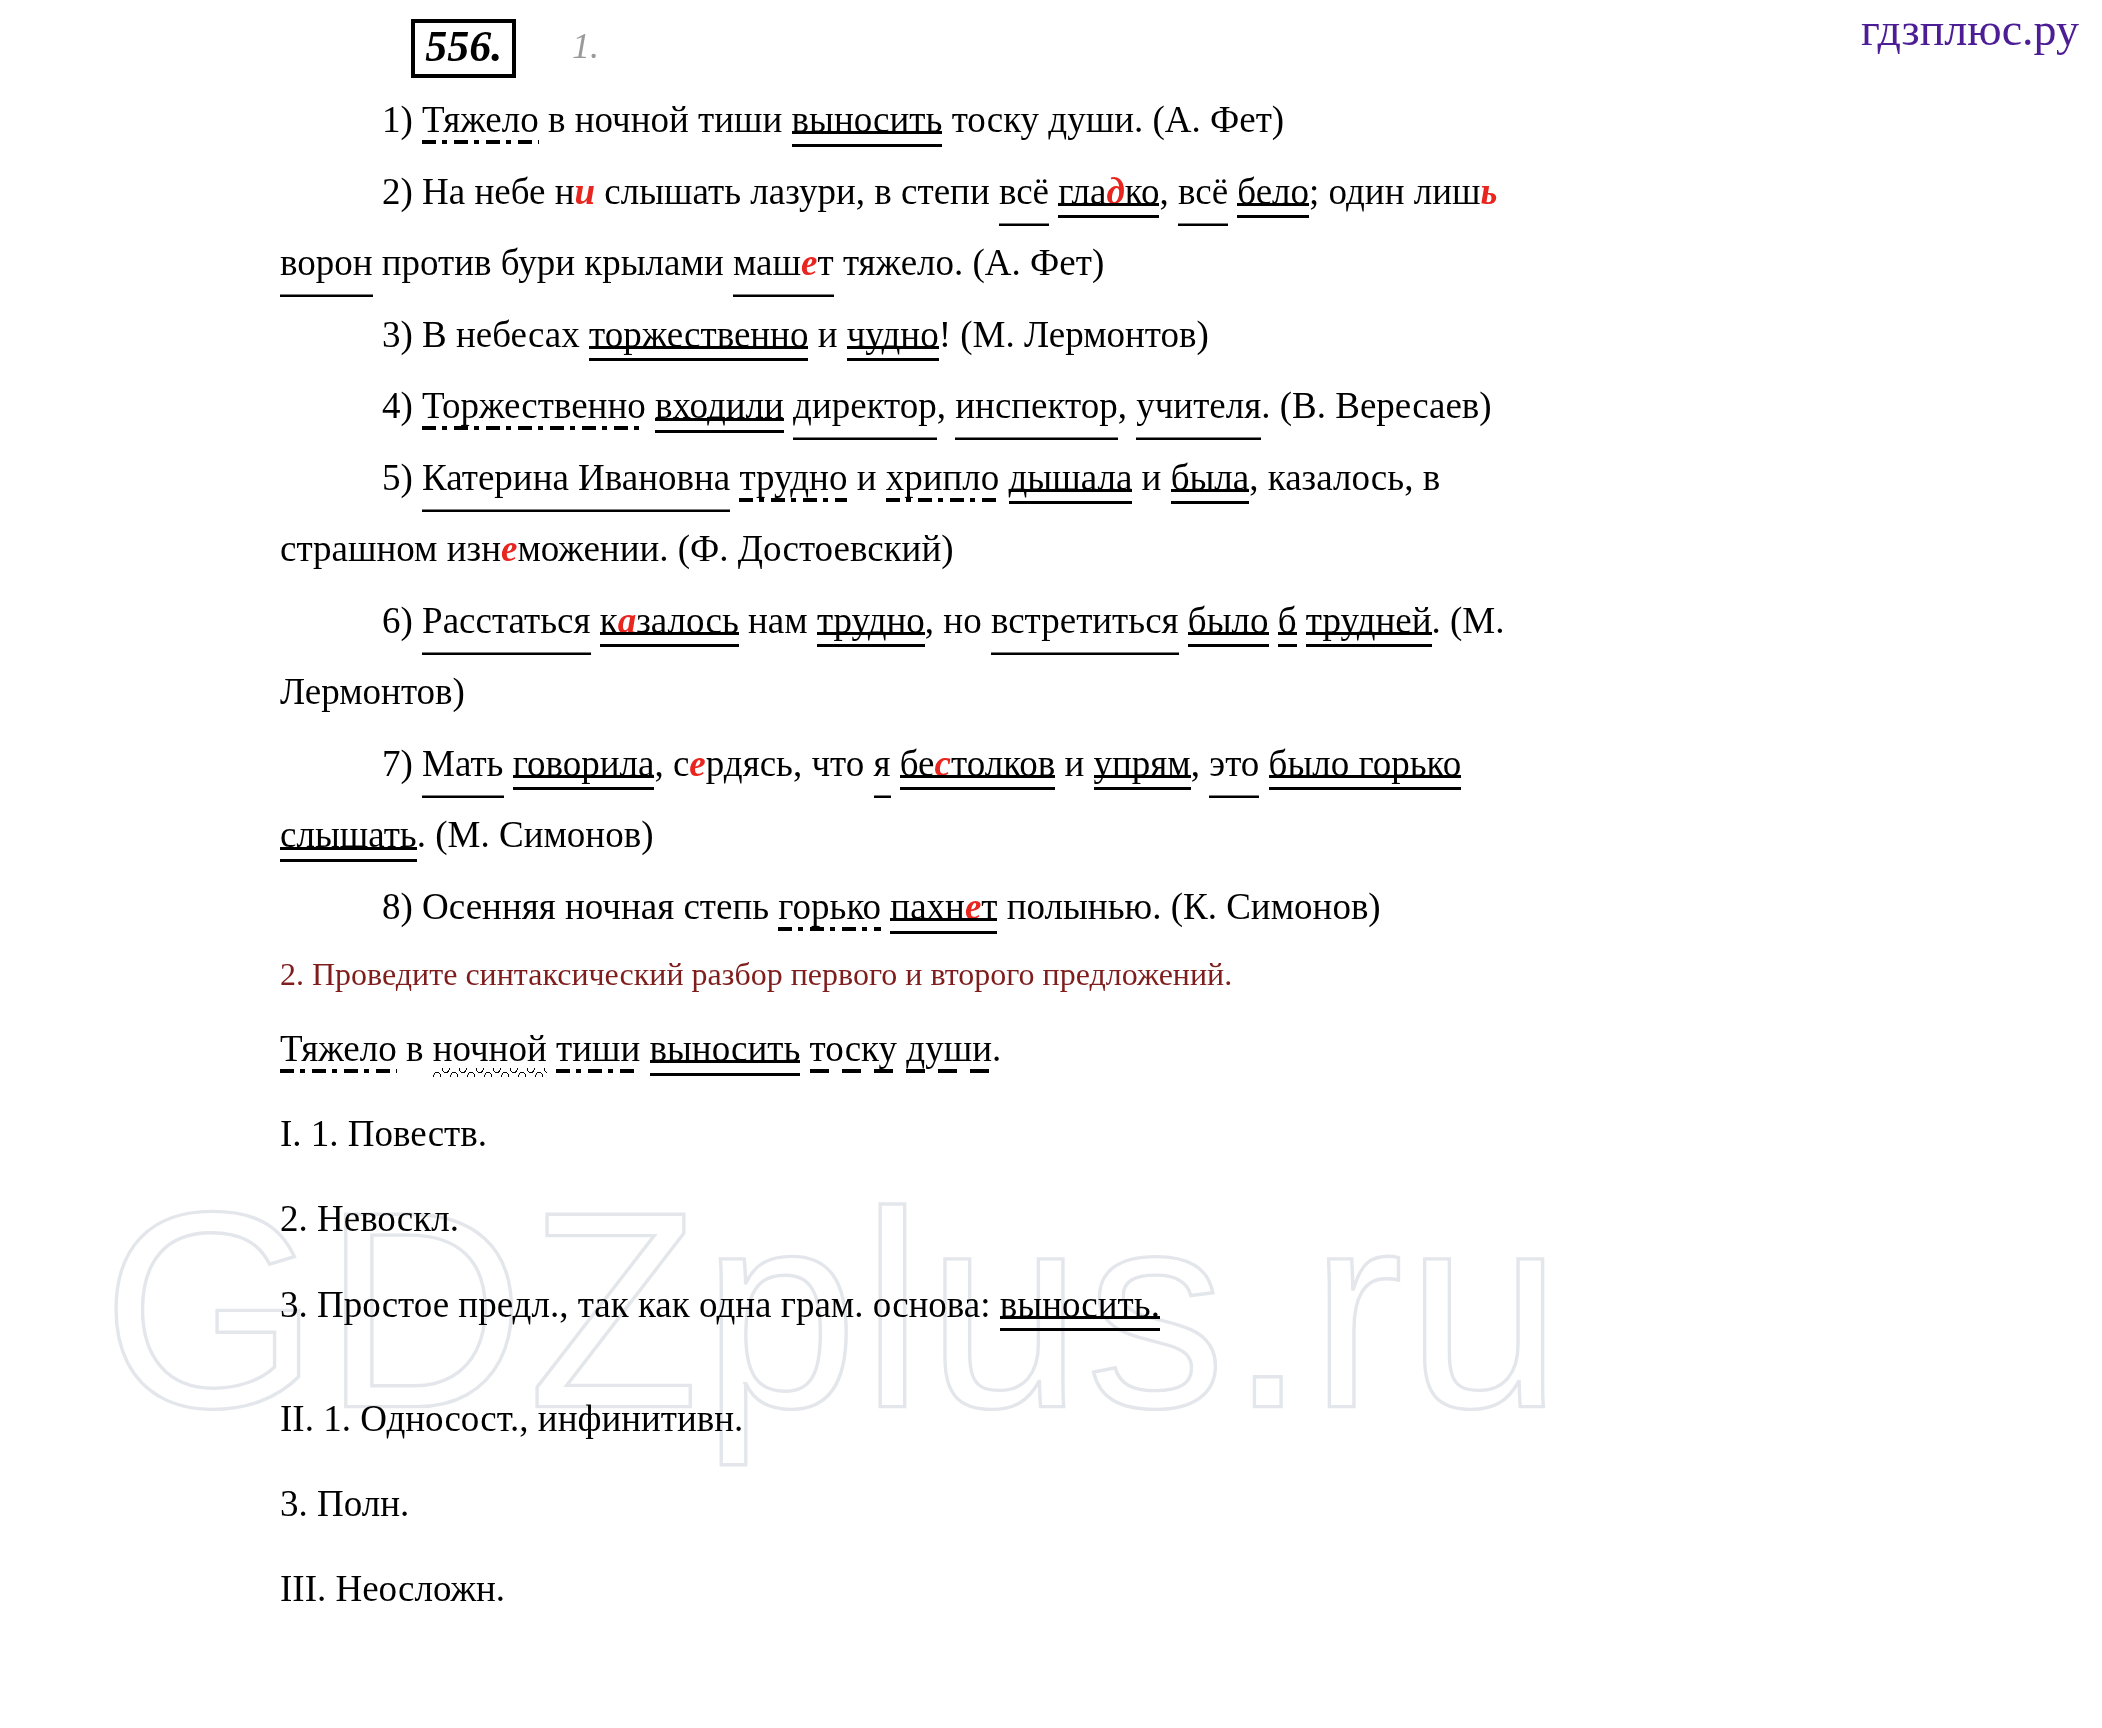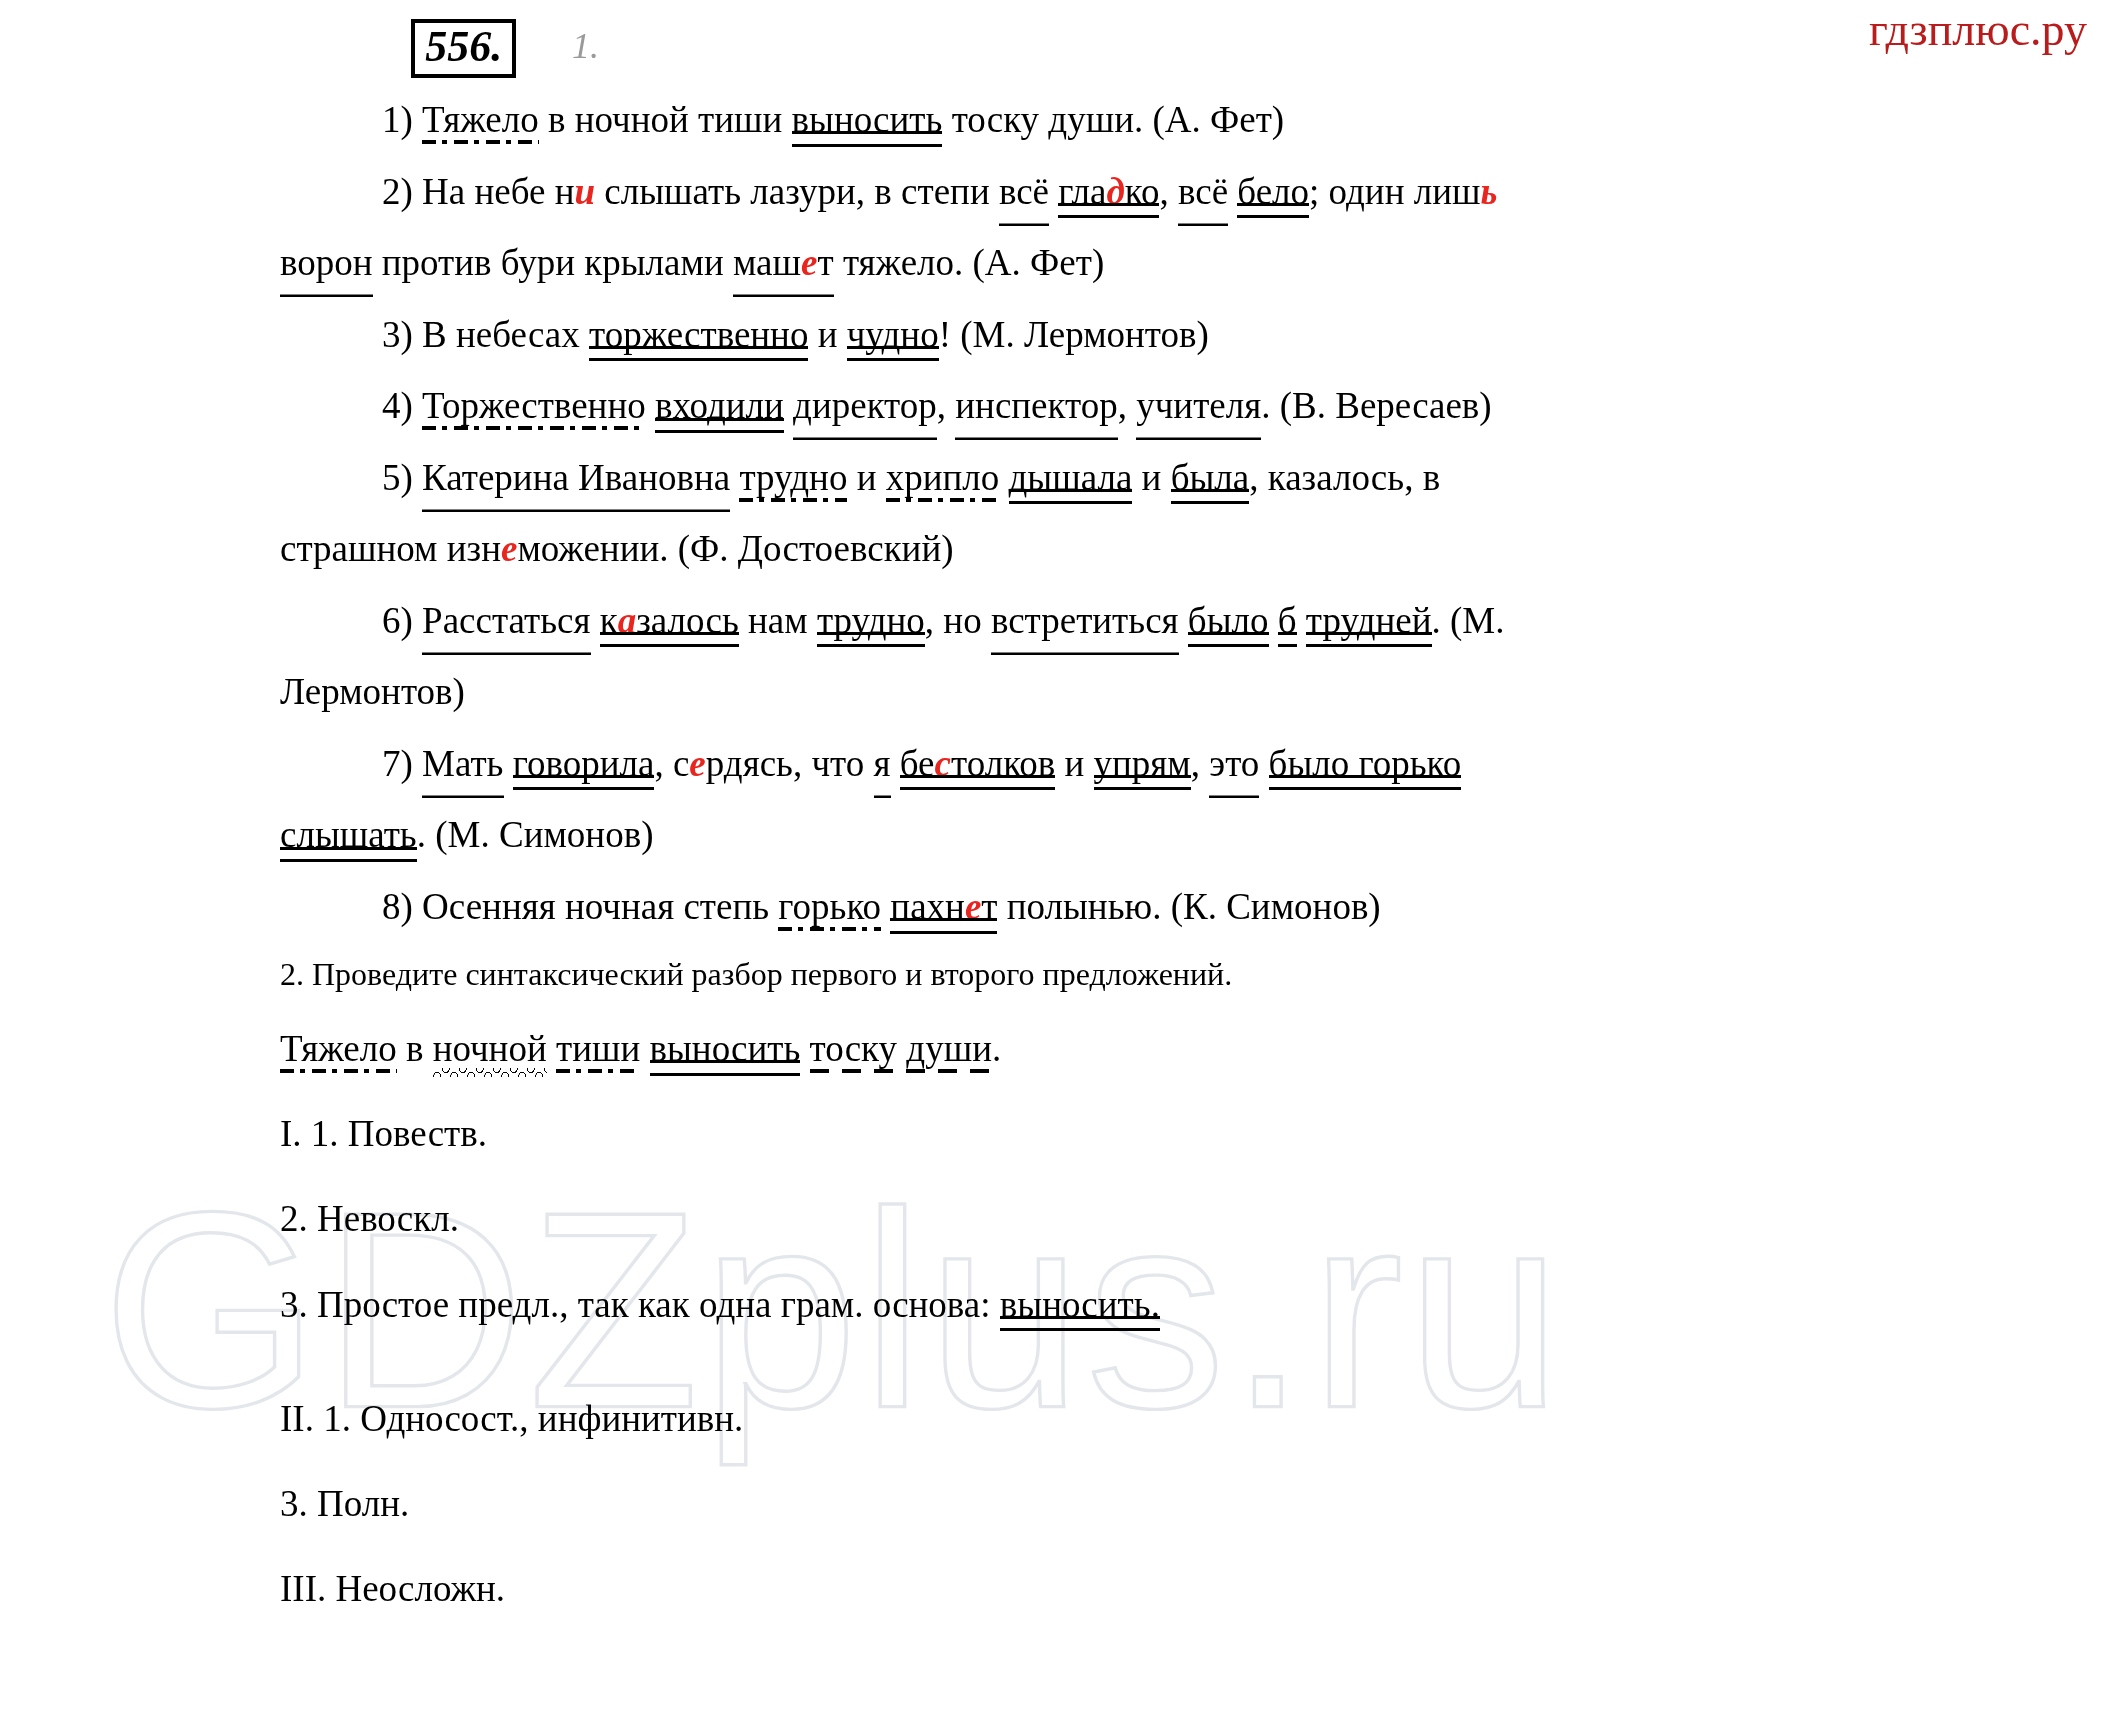--- a/index.html
+++ b/index.html
@@ -30,25 +30,25 @@
     font-family: "Liberation Sans", sans-serif;
     font-size: 330px;
     fill: none;
     stroke: #e3e6ea;
     stroke-width: 4;
     letter-spacing: 4px;
   }
 
   .logo {
     position: absolute;
-    right: 16px;
+    right: 24px;
     top: 3.4px;
     font-family: "Liberation Serif", "DejaVu Serif", serif;
     font-size: 46px;
-    color: #b91c1c;
+    color: #4c1d95;
     letter-spacing: 0px;
     z-index: 4;
     white-space: nowrap;
   }
 
   
   .page {
     position: relative;
     z-index: 2;
     padding: 0;
@@ -91,21 +91,21 @@
     text-align: left;
   }
 
   p.sent {
     margin: 0 0 15.3px 0;
     text-indent: 102px;
   }
   p.sent.flush { text-indent: 0; }
 
   .hint {
-    color: #000000;
+    color: #7f1d1d;
     font-size: 32px;
     margin: 12px 0 22px 0;
     text-indent: 0;
   }
 
   .analysis-line {
     margin: 0 0 29px 0;
     text-indent: 0;
     font-size: 37px;
   }

